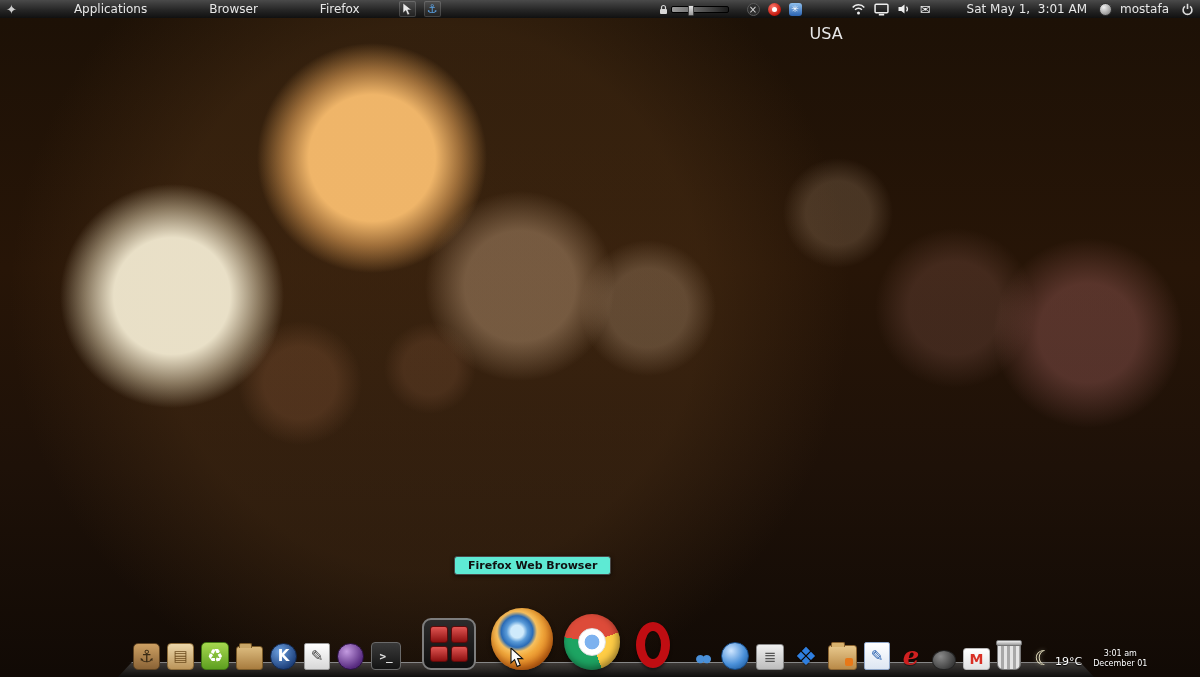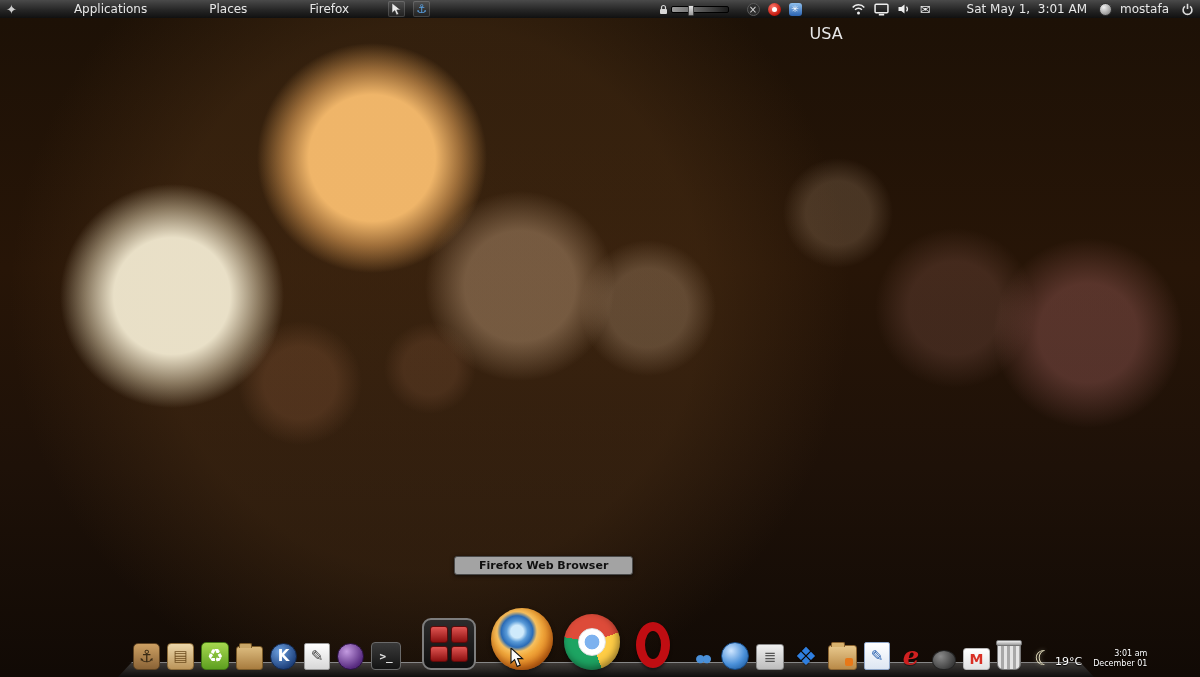--- a/index.html
+++ b/index.html
@@ -49,22 +49,22 @@
       radial-gradient(circle 95px at 1088px 315px, rgba(205,125,125,0.30) 0 52%, rgba(160,90,90,0) 100%),
       radial-gradient(circle 80px at 955px 290px, rgba(170,115,105,0.22) 0 58%, rgba(130,80,70,0) 100%),
       radial-gradient(circle 62px at 300px 365px, rgba(160,105,70,0.25) 0 58%, rgba(120,70,40,0) 100%),
       radial-gradient(circle 46px at 430px 350px, rgba(150,100,70,0.22) 0 58%, rgba(120,70,40,0) 100%),
       radial-gradient(circle 420px at 430px 280px, rgba(100,65,30,0.30) 0 65%, rgba(60,35,15,0) 100%),
       linear-gradient(to bottom, #1d1106 0%, #271507 38%, #1e1108 68%, #110a05 100%);
   }
 
   
   .tooltip { position:absolute; left:454px; top:556px; z-index:30;
-    background:#a3a3a3; color:#101010; border:1px solid #4a4a4a; border-radius:3px;
-    font-size:11px; font-weight:bold; padding:2px 24px; box-shadow:0 1px 4px rgba(0,0,0,0.6); }
+    background:#5eead4; color:#101010; border:1px solid #4a4a4a; border-radius:3px;
+    font-size:11px; font-weight:bold; padding:2px 13px; box-shadow:0 1px 4px rgba(0,0,0,0.6); }
 
   
   .dock-shelf { position:absolute; bottom:0; left:118px; width:976px; height:15px; z-index:4;
     background:linear-gradient(rgba(95,95,95,0.55), rgba(15,15,15,0.85));
     clip-path:polygon(14px 0, calc(100% - 14px) 0, 100% 100%, 0 100%);
     border-top:1px solid rgba(255,255,255,0.45); }
   .dock-shelf-glow { position:absolute; bottom:14px; left:128px; width:956px; height:1px; z-index:4;
     background:linear-gradient(90deg, rgba(255,255,255,0) 0, rgba(255,255,255,0.55) 8%, rgba(255,255,255,0.55) 92%, rgba(255,255,255,0) 100%); }
   .dock { position:absolute; bottom:7px; left:133px; z-index:6;
     display:flex; align-items:flex-end; gap:7px; }
@@ -129,36 +129,36 @@
     background:radial-gradient(circle at 35% 30%, #8a8a8a, #3c3c3c 75%); border:1px solid #222; }
   .it-gmail { width:27px; height:22px; border-radius:3px; color:#d93025; font-weight:bold; font-size:14px;
     background:linear-gradient(#ffffff,#e2e2e2); border:1px solid #b8b8b8; }
   .it-trash { width:24px; height:27px; position:relative; border-radius:3px 3px 6px 6px;
     background:repeating-linear-gradient(90deg, #e4e4e4 0 3px, #a8a8a8 3px 6px); border:1px solid #777; }
   .it-trash::before { content:""; position:absolute; top:-4px; left:-2px; right:-2px; height:4px;
     background:linear-gradient(#f0f0f0,#9a9a9a); border:1px solid #777; border-radius:2px; }
   .it-weather { display:flex; align-items:flex-end; gap:3px; margin-left:6px; }
   .it-weather .moon { color:#efe9c8; font-size:20px; text-shadow:0 0 4px rgba(255,255,220,0.5); }
   .it-weather .temp { color:#fff; font-size:11px; padding-bottom:2px; text-shadow:0 1px 1px #000; }
-  .it-dclock { display:flex; flex-direction:column; align-items:flex-end; justify-content:flex-end;
+  .it-dclock { display:flex; flex-direction:column; align-items:center; justify-content:flex-end;
     color:#fff; font-size:8px; line-height:1.25; text-shadow:0 1px 1px #000; margin-left:4px; padding-bottom:1px; }
 
   
   .cursor { position:absolute; left:510px; top:648px; z-index:40; }
 </style>
 </head>
 <body>
 
 <div class="desktop"></div>
 
 <div class="panel">
   <div class="pgroup">
     <span class="panel-logo">✦</span>
     <span class="menu-item">Applications</span>
-    <span class="menu-item">Places</span>
+    <span class="menu-item">Browser</span>
     <span class="menu-item">Firefox</span>
     <span style="width:18px"></span>
     <span class="launcher">
       <svg width="11" height="13" viewBox="0 0 11 13">
           <polygon points="1,0 1,10 3.8,7.6 5.6,12 7.6,11.1 5.8,6.9 9.6,6.9" fill="#eaeaea" stroke="#333" stroke-width="0.6"></polygon>
         </svg>
     </span>
     <span class="launcher anchor">⚓</span>
   </div>
 

